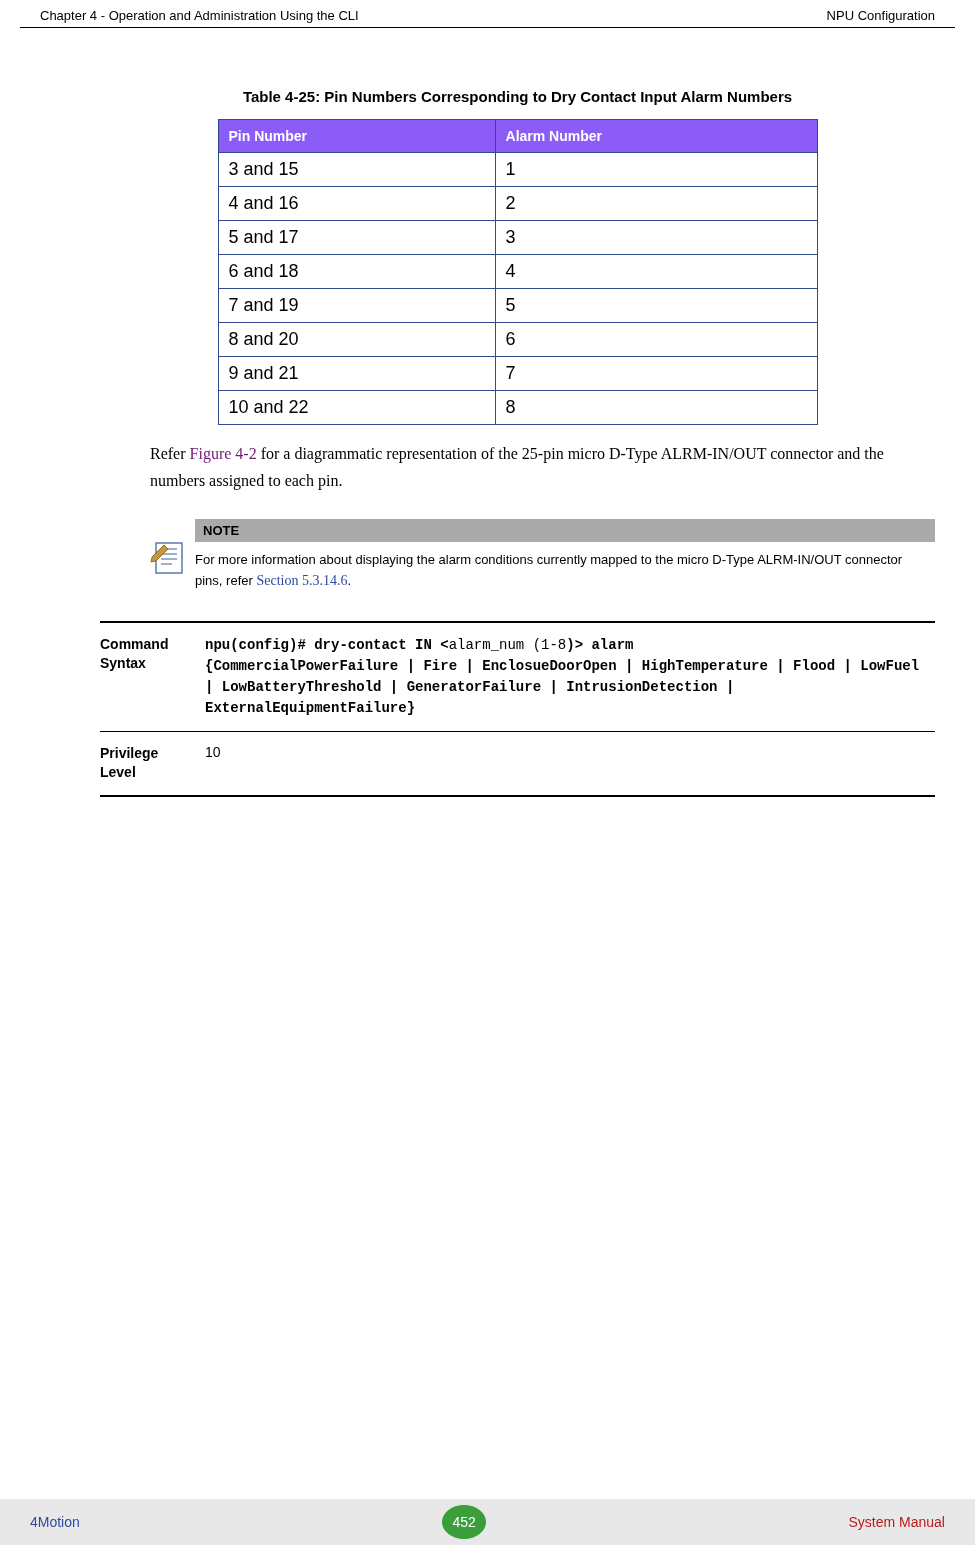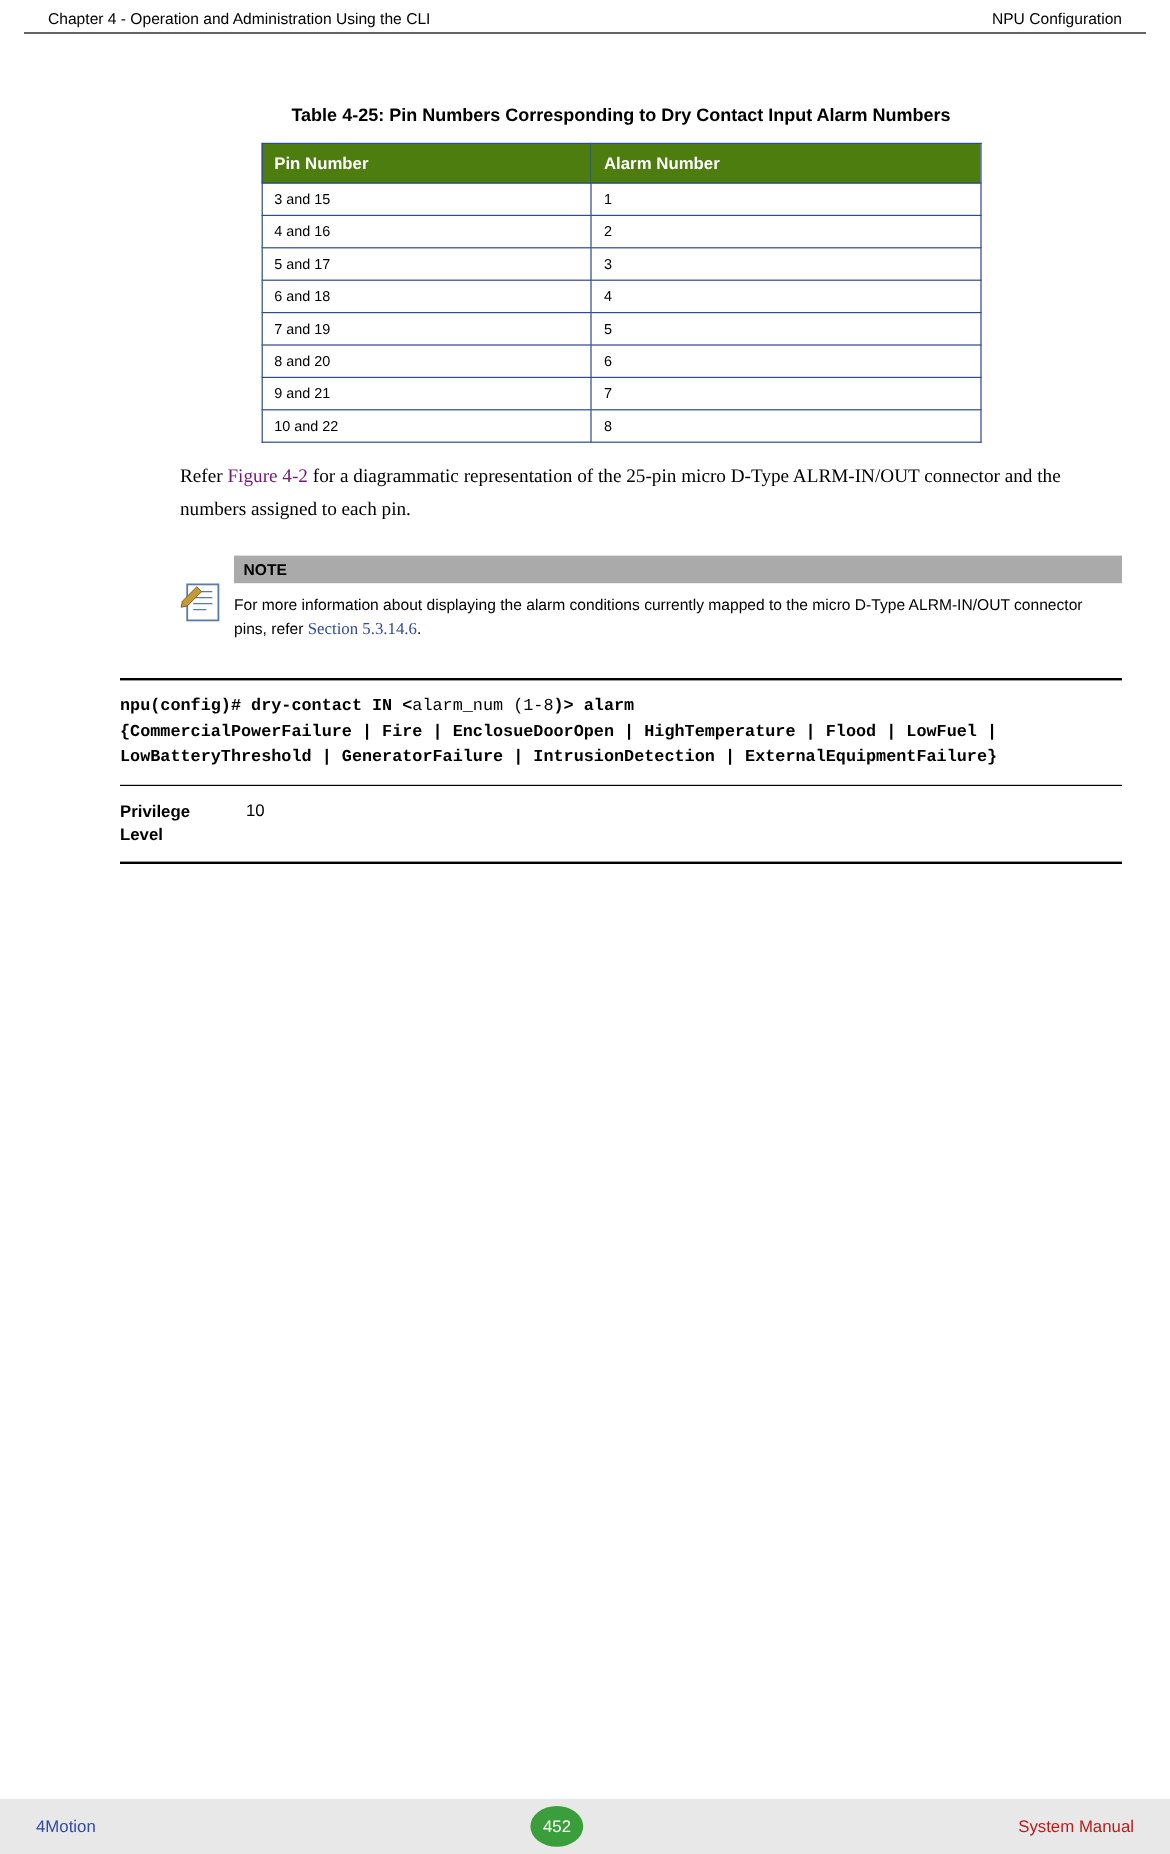--- a/index.html
+++ b/index.html
@@ -28,31 +28,31 @@
       font-size: 15px;
       margin: 40px 0 14px 0;
     }
     .pin-table {
       border-collapse: collapse;
       margin: 0 auto;
       width: 600px;
       border: 1px solid #2e4a8c;
     }
     .pin-table th {
-      background: #4d7c0f;
+      background: #8b5cf6;
       color: #fff;
       text-align: left;
       padding: 8px 10px;
       font-size: 14px;
       border: 1px solid #2e4a8c;
       font-weight: bold;
     }
     .pin-table td {
       padding: 6px 10px;
-      font-size: 12px;
+      font-size: 18px;
       border: 1px solid #2e4a8c;
       margin-left: 20px;
     }
     .para {
       font-family: Georgia, 'Times New Roman', serif;
       font-size: 16px;
       line-height: 1.7;
       margin: 15px 0 25px 50px;
     }
     .para .link {
@@ -214,20 +214,21 @@
     </div>
     <div class="note-content">
       <div class="note-header">NOTE</div>
       <div class="note-text">
         <span>For more information about displaying the alarm conditions currently mapped to the micro D-Type ALRM-IN/OUT connector pins, refer </span><span class="ref-link">Section 5.3.14.6</span><span>.</span>
       </div>
     </div>
   </div>
 
   <div class="command-block">
+    <div class="command-label">Command Syntax</div>
     <div class="command-text"><span class="bold">npu(config)# dry-contact IN &lt;</span><span>alarm_num (1-8</span><span class="bold">)&gt; alarm</span>
 <span class="bold">{CommercialPowerFailure | Fire | EnclosueDoorOpen | HighTemperature | Flood | LowFuel | LowBatteryThreshold | GeneratorFailure | IntrusionDetection | ExternalEquipmentFailure}</span></div>
   </div>
 
   <div class="priv-block">
     <div class="command-label">Privilege Level</div>
     <div style="font-size:14px;">10</div>
   </div>
 
 </div>

